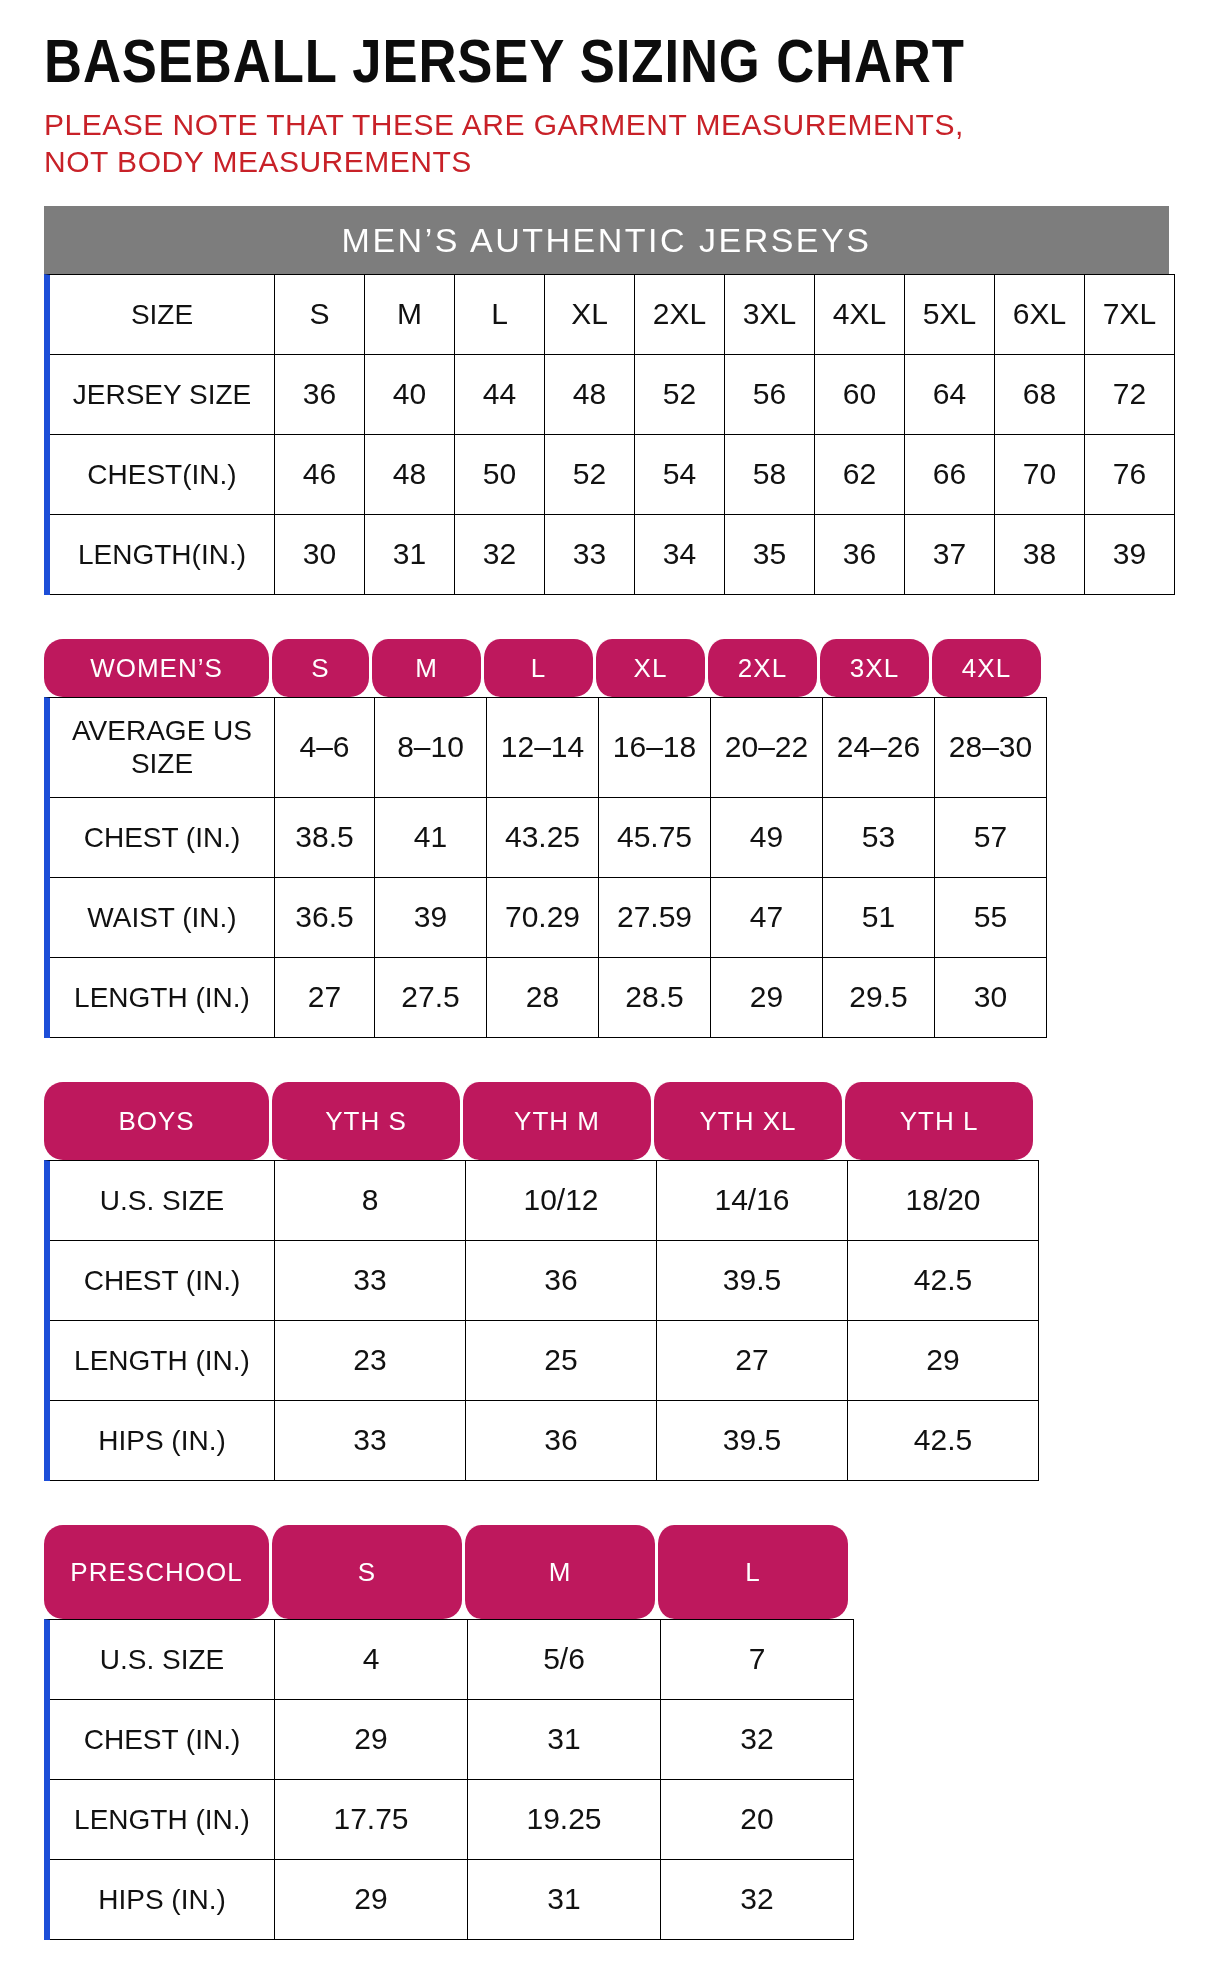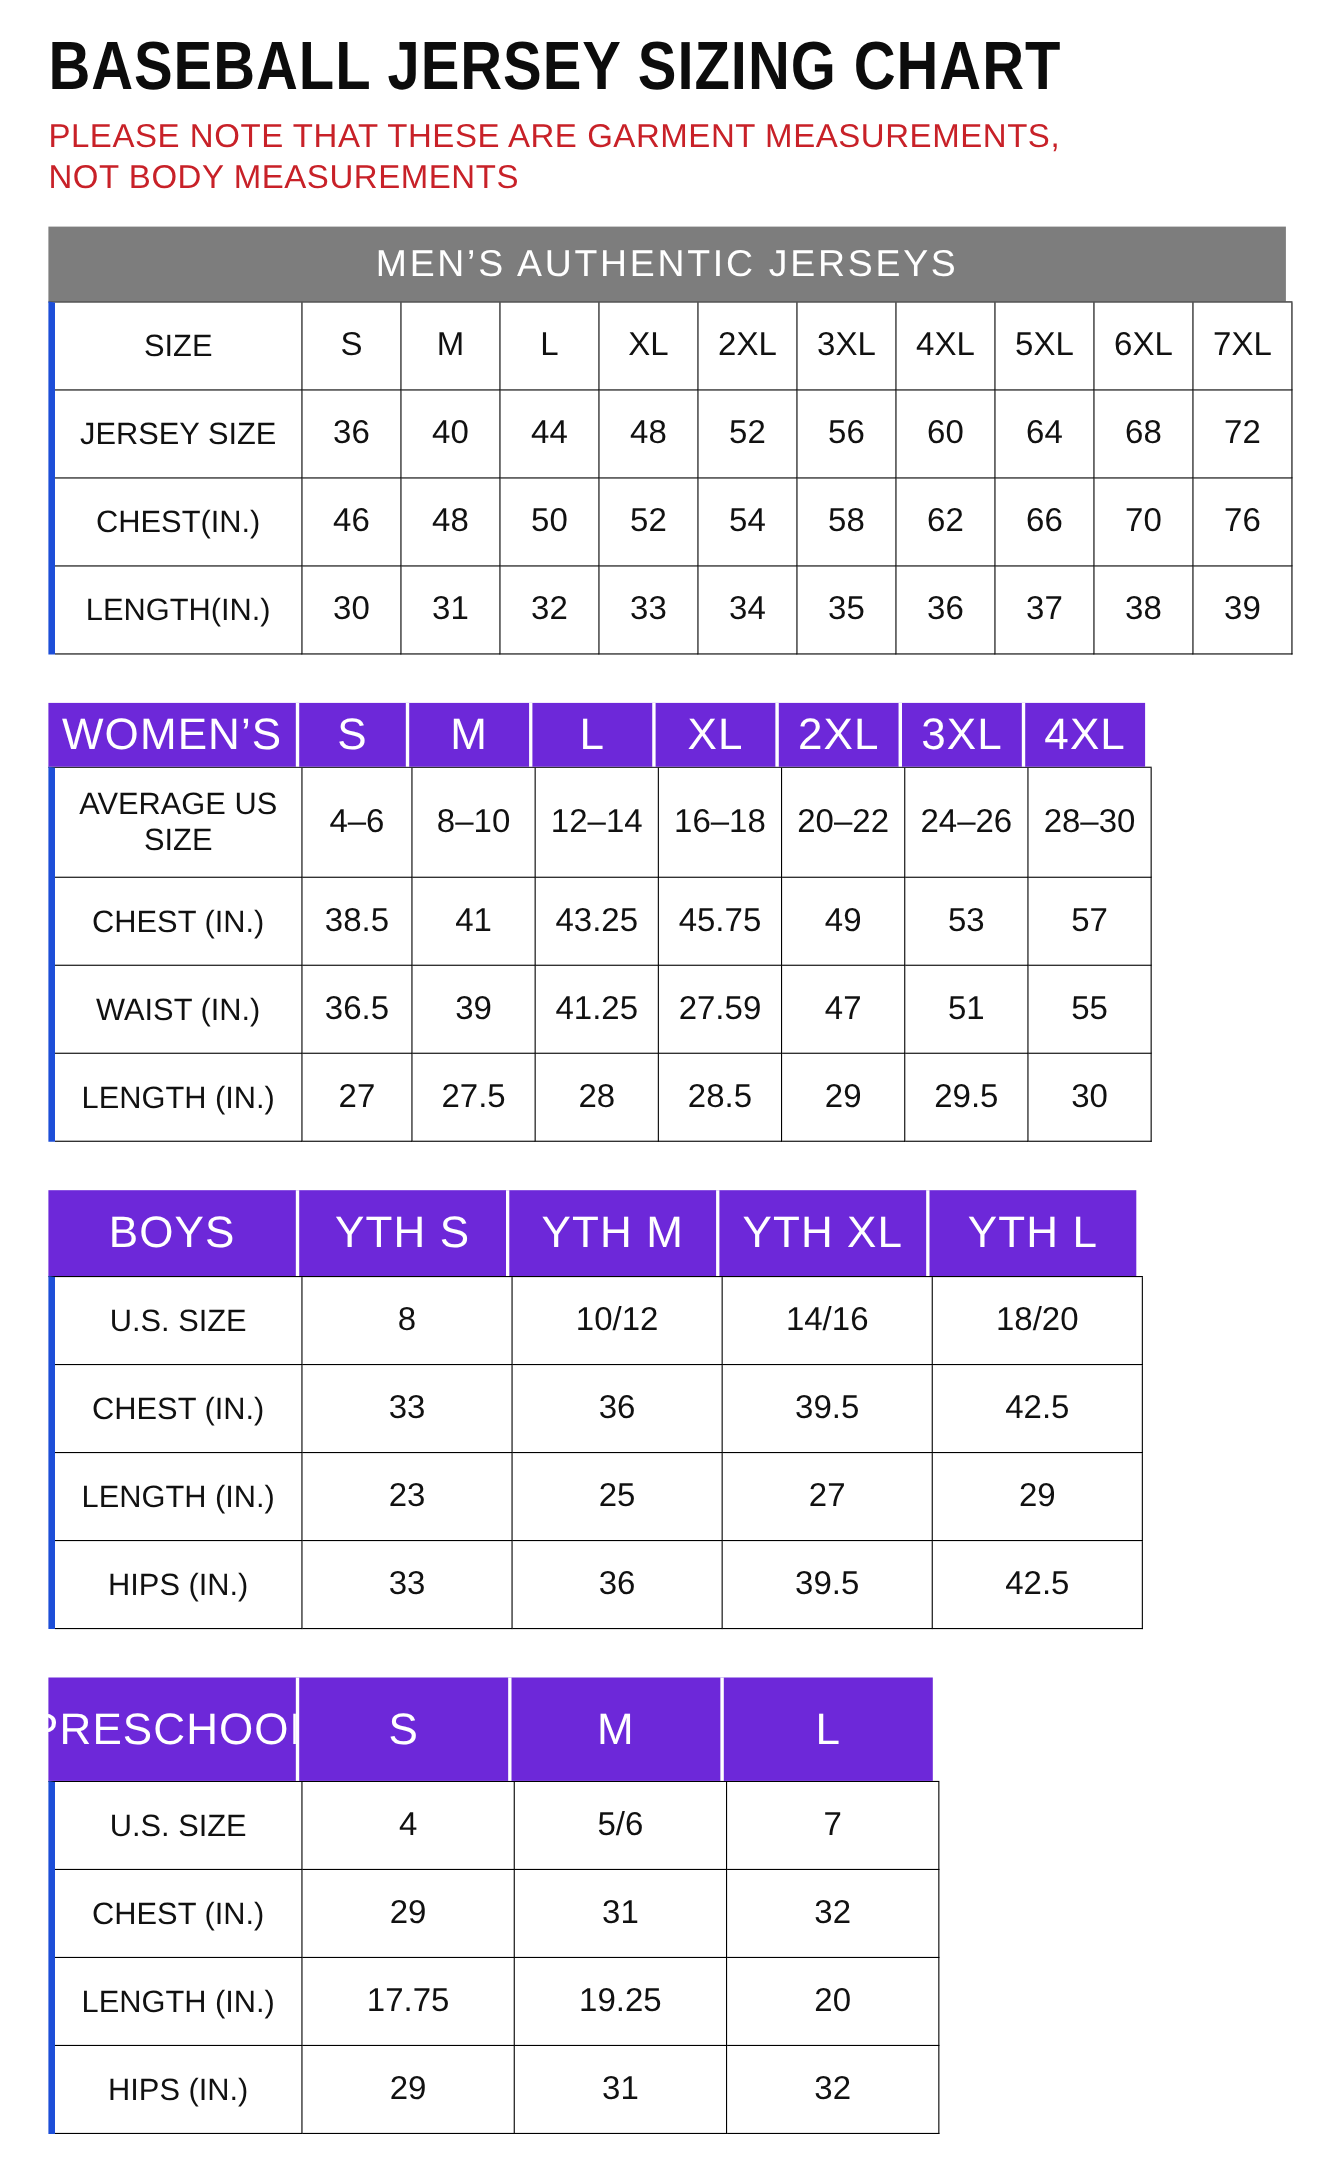--- a/index.html
+++ b/index.html
@@ -16,22 +16,22 @@
     max-width:930px;margin:0 0 26px 0;letter-spacing:0.5px;
   }
 
   .tbl{margin-bottom:44px;}
   .banner{
     background:#7d7d7d;color:#ffffff;display:flex;align-items:center;justify-content:center;
     font-size:34px;letter-spacing:2.5px;
   }
   .hdr-grid{display:grid;}
   .hdr-cell{
-    background:#6d28d9;color:#ffffff;display:flex;align-items:center;justify-content:center;
-    font-size:40px;letter-spacing:1px;box-sizing:border-box;
+    background:#be185d;color:#ffffff;display:flex;align-items:center;justify-content:center;
+    font-size:26px;letter-spacing:1px;box-sizing:border-box;border-radius:19px;
   }
   .hdr-cell + .hdr-cell{border-left:3px solid #ffffff;}
 
   .body-grid{
     display:grid;border-top:1px solid #000;border-left:6px solid #1d4ed8;
     width:max-content;background:#fff;
   }
   .cell{
     border-right:1px solid #000;border-bottom:1px solid #000;
     display:flex;align-items:center;justify-content:center;
@@ -120,21 +120,21 @@
           <div class="cell">38.5</div>
           <div class="cell">41</div>
           <div class="cell">43.25</div>
           <div class="cell">45.75</div>
           <div class="cell">49</div>
           <div class="cell">53</div>
           <div class="cell">57</div>
           <div class="cell label">WAIST (IN.)</div>
           <div class="cell">36.5</div>
           <div class="cell">39</div>
-          <div class="cell">41.25</div>
+          <div class="cell">70.29</div>
           <div class="cell">27.59</div>
           <div class="cell">47</div>
           <div class="cell">51</div>
           <div class="cell">55</div>
           <div class="cell label">LENGTH (IN.)</div>
           <div class="cell">27</div>
           <div class="cell">27.5</div>
           <div class="cell">28</div>
           <div class="cell">28.5</div>
           <div class="cell">29</div>

